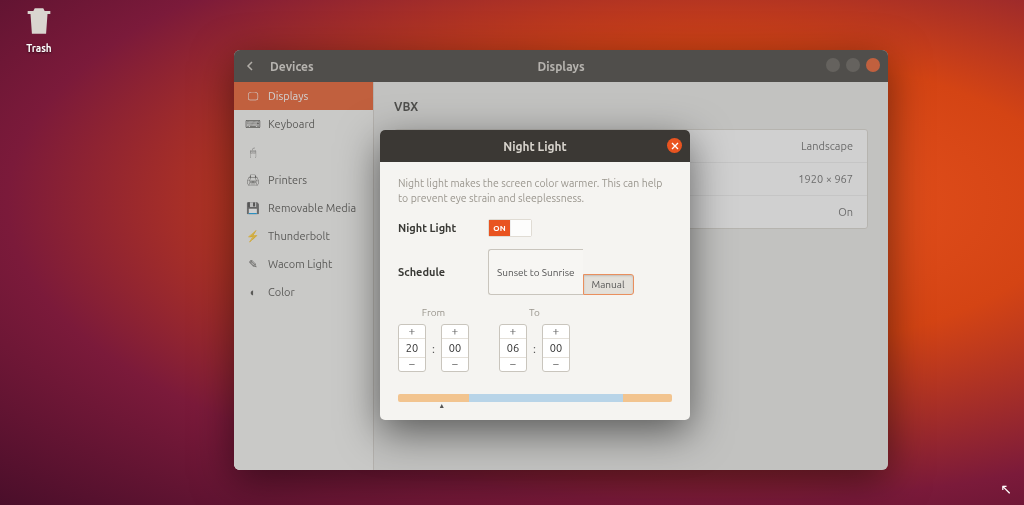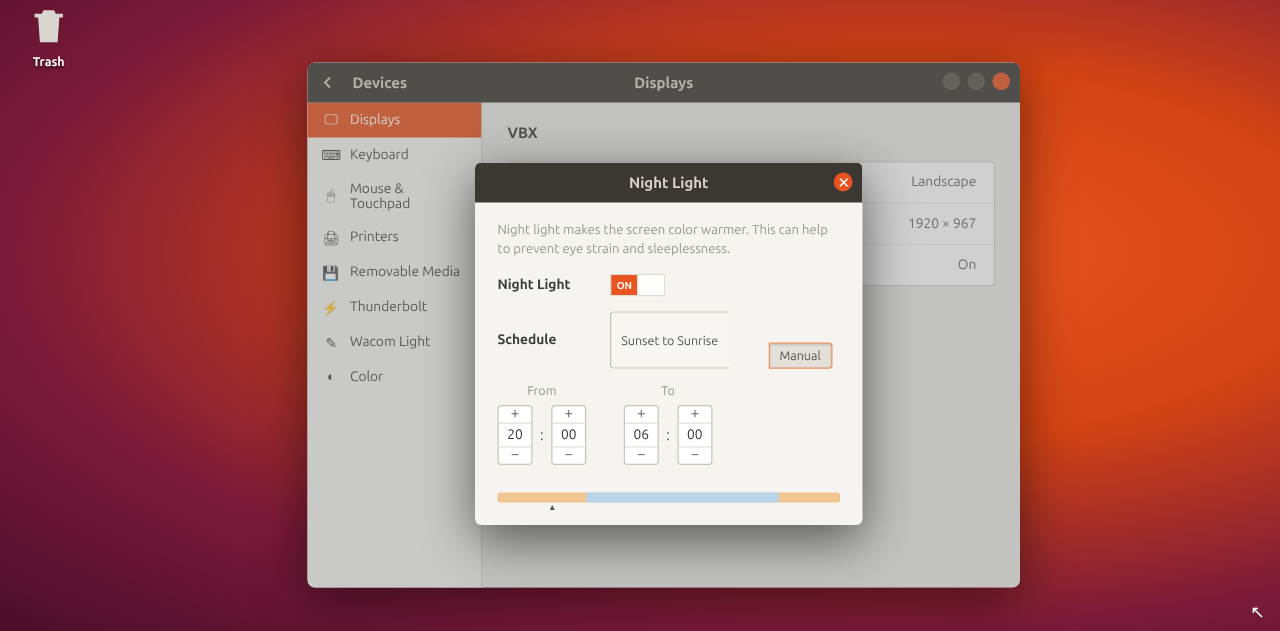--- a/index.html
+++ b/index.html
@@ -6,21 +6,21 @@
 html, body { width: 1024px; height: 505px; overflow: hidden; }
 body {
   background: radial-gradient(ellipse at 70% 40%, #e95420 0%, #d44414 35%, #7b1a3a 70%, #4a0e2a 100%);
   position: relative;
 }
 .desktop-icon { position: absolute; top: 4px; left: 14px; width: 50px; text-align: center; cursor: pointer; }
 .desktop-icon svg { width: 34px; height: 34px; }
 .desktop-icon .label { color: #fff; font-size: 10px; text-shadow: 0 1px 2px rgba(0,0,0,.6); margin-top: 2px; font-weight: bold; }
 
 .settings-window {
-  position: absolute; left: 246px; top: 50px; width: 570px; height: 420px;
+  position: absolute; left: 234px; top: 50px; width: 654px; height: 420px;
   background: #eaeae7; border-radius: 6px; overflow: hidden;
   box-shadow: 0 10px 40px rgba(0,0,0,.5);
 }
 .titlebar { height: 32px; background: #3b3834; display: flex; align-items: center; color: #d7d3cc; font-size: 12px; position: relative; }
 .titlebar .back { width: 32px; display: flex; align-items: center; justify-content: center; cursor: pointer; color:#cfcac1; }
 .titlebar .section-title { font-weight: 600; margin-left: 4px; width:110px; }
 .titlebar .window-title { position:absolute; left:0; right:0; text-align:center; pointer-events:none; font-weight:600; }
 .window-buttons { position:absolute; right:8px; top:8px; display:flex; gap:6px; }
 .window-buttons span { width:14px; height:14px; border-radius:50%; background:#5b5750; display:inline-block; cursor:pointer; }
 .window-buttons .close { background:#e95420; }
@@ -49,21 +49,21 @@
 .dialog .titlebar { justify-content:center; }
 .dialog .titlebar .dtitle { font-weight:600; }
 .dialog .dclose { position:absolute; right:8px; top:8px; width:15px; height:15px; border-radius:50%; background:#e95420; display:flex; align-items:center; justify-content:center; cursor:pointer; }
 .dialog-body { padding:14px 18px 18px; }
 .desc { font-size:10.5px; color:#9a968e; line-height:1.4; margin-bottom:14px; }
 .drow { display:flex; align-items:center; margin-bottom:12px; font-size:11px; }
 .drow .lbl { width:90px; font-weight:700; color:#3a3a36; }
 .switch { width:44px; height:18px; background:#fff; border:1px solid #e0dcd4; border-radius:2px; position:relative; cursor:pointer; display:flex; }
 .switch .on { background:#e95420; color:#fff; font-size:8px; font-weight:700; display:flex; align-items:center; justify-content:center; width:50%; height:100%; }
 .switch .knob { width:50%; background:#fdfdfc; border-left:1px solid #eee; }
-.seg { display:flex;gap:32px; }
+.seg { display:flex; }
 .seg button { font-size:10px; padding:4px 8px; background:#f7f6f3; border:1px solid #c9c5bd; color:#555; cursor:pointer; }
 .seg button:first-child{ border-radius:3px 0 0 3px; border-right:none;}
 .seg button:last-child{ border-radius:0 3px 3px 0;margin-top:25px;}
 .seg button.sel { background:#e3e0da; box-shadow: inset 0 1px 2px rgba(0,0,0,.15); border-color:#e98f5e; }
 
 .time-group { display:flex; gap:30px; margin-top:4px; }
 .time-col .tlabel { font-size:10px; color:#9a968e; margin-bottom:6px;text-align:center; }
 .spinpair { display:flex; align-items:center; gap:6px; }
 .spin { width:28px; border:1px solid #c9c5bd; border-radius:3px; background:#fff; text-align:center; }
 .spin .btn { height:14px; line-height:12px; font-size:12px; color:#666; cursor:pointer; user-select:none; }
@@ -109,21 +109,20 @@
         <div class="sidebar-item active">
           <span class="ic">🖵</span>
           <span>Displays</span>
         </div>
         <div class="sidebar-item">
           <span class="ic">⌨</span>
           <span>Keyboard</span>
         </div>
         <div class="sidebar-item">
           <span class="ic">🖱</span>
-          <span>Mouse &amp; Touchpad</span>
         </div>
         <div class="sidebar-item">
           <span class="ic">🖨</span>
           <span>Printers</span>
         </div>
         <div class="sidebar-item">
           <span class="ic">💾</span>
           <span>Removable Media</span>
         </div>
         <div class="sidebar-item">

